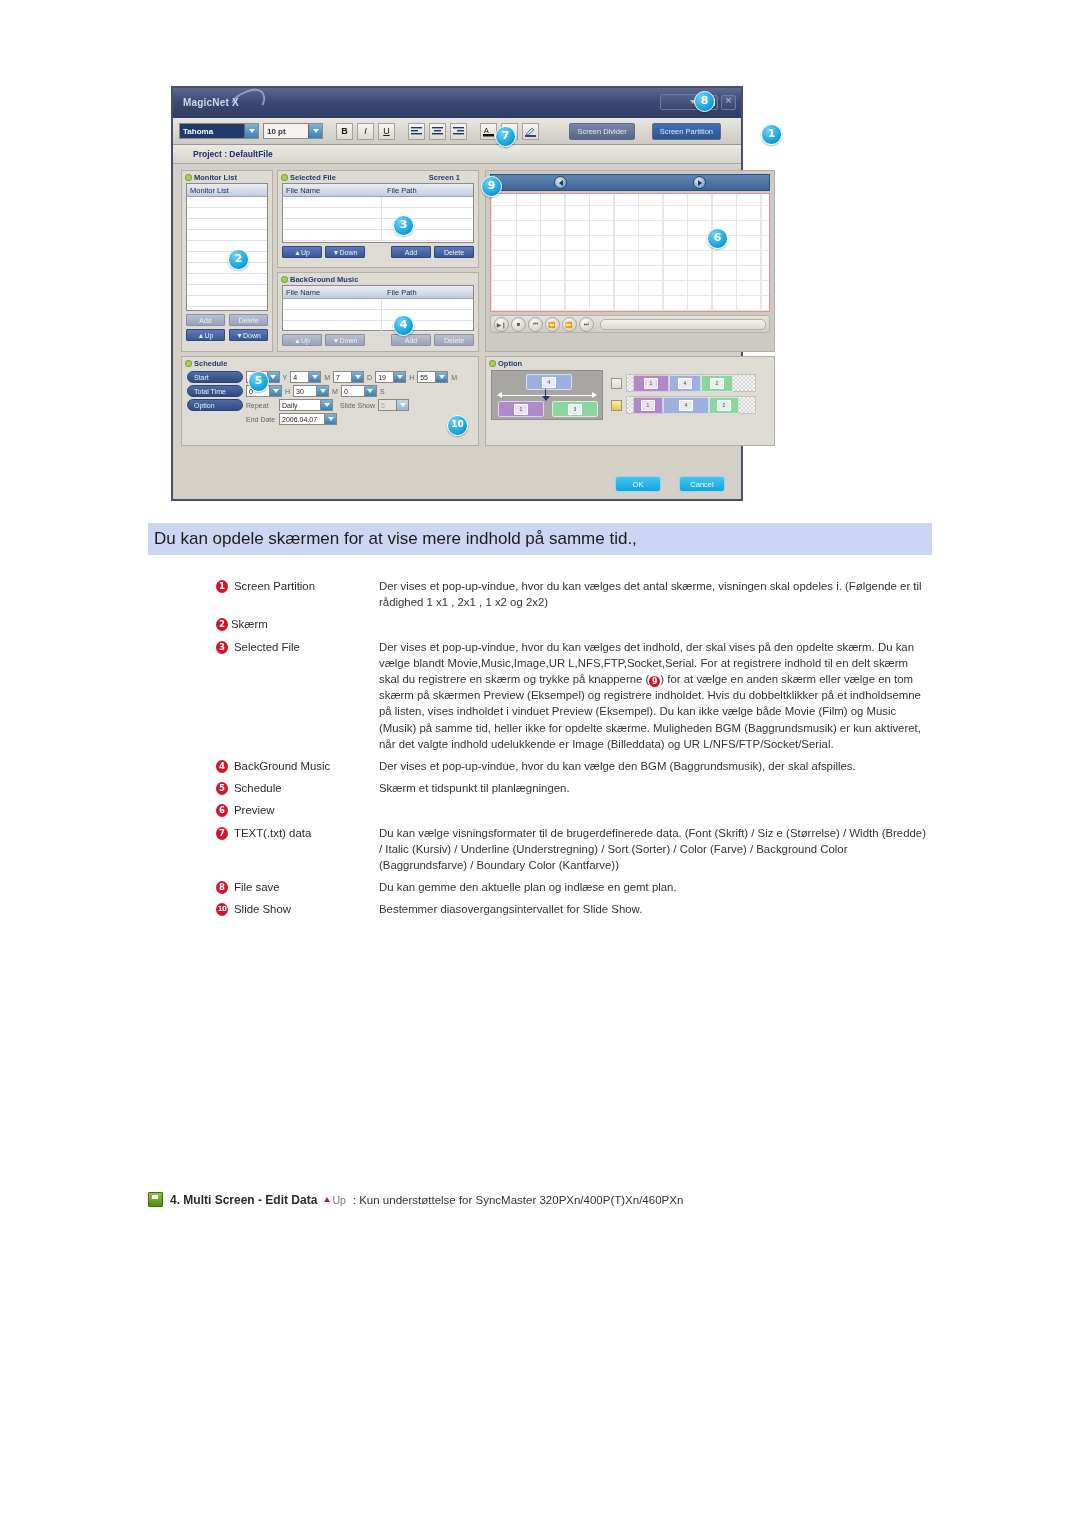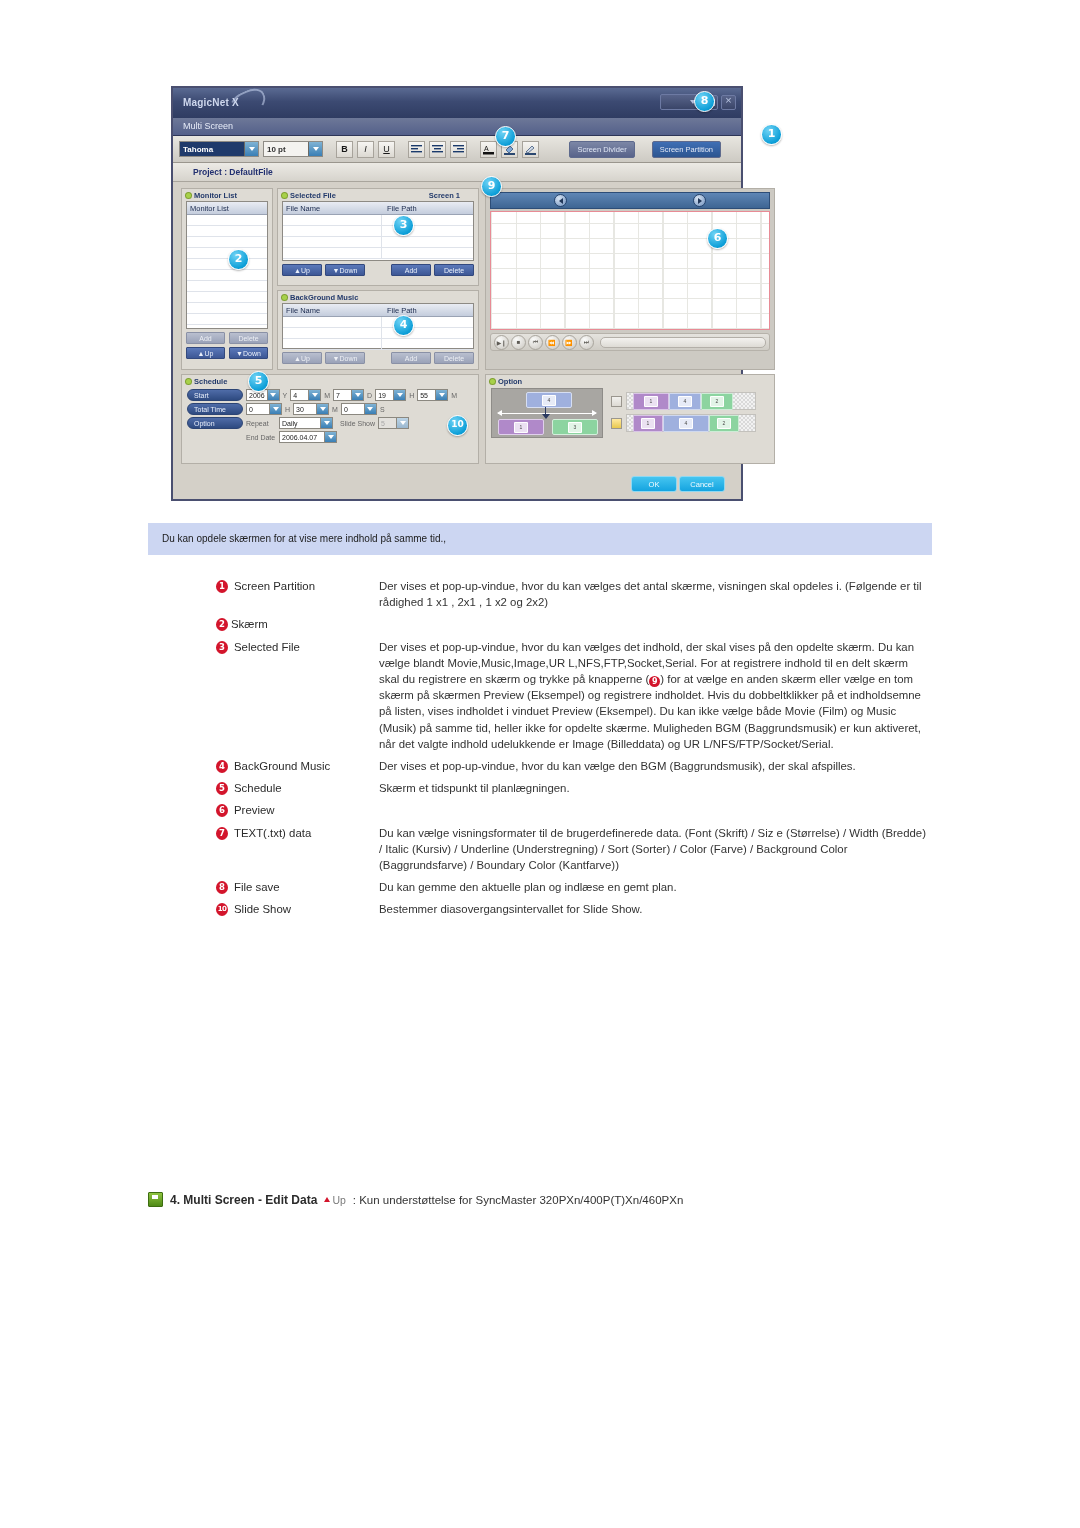--- a/index.html
+++ b/index.html
@@ -515,21 +515,21 @@
   
   .app-footer {
     position: absolute;
     left: 0; right: 0; bottom: 0;
     height: 30px;
     background: #d4d0c8;
     display: flex;
     align-items: center;
     justify-content: flex-end;
     padding-right: 16px;
-    gap: 2px;
+    gap: 18px;
   }
   .oc-btn {
     width: 46px; height: 16px;
     background: linear-gradient(180deg,#46c5f0,#15a4e0);
     border: 1px solid #8fd8f2;
     border-radius: 3px;
     color: #f2fbff;
     font-size: 7.5px;
     line-height: 15px;
     text-align: center;
@@ -554,23 +554,23 @@
   }
   .callout.small { font-size: 9px; line-height: 17px; }
 
   
   .banner {
     position: absolute;
     left: 148px; top: 523px;
     width: 784px; height: 32px;
     background: #ccd6f2;
     color: #1b1b1b;
-    font-size: 10px;
+    font-size: 17px;
     line-height: 32px;
-    padding-left: 14px;
+    padding-left: 6px;
     box-sizing: border-box;
   }
   .desc-table {
     position: absolute;
     left: 216px; top: 578px;
     width: 710px;
     font-size: 11.4px;
     line-height: 16.2px;
     color: #333;
   }
@@ -672,21 +672,20 @@
     <div class="logo-swoosh"></div>
     <div class="win-btns">
       <div class="win-filebox">
         <span class="arrow"></span>
       </div>
       <div class="win-sq"></div>
       <div class="win-sq close"></div>
     </div>
   </div>
 
-  <div class="subtitle-bar">Multi Screen</div>
 
   <div class="toolbar">
     <div class="combo font">
       <span class="cval">Tahoma</span>
       <span class="cbtn"></span>
     </div>
     <div class="combo size">
       <span class="cval">10 pt</span>
       <span class="cbtn"></span>
     </div>

